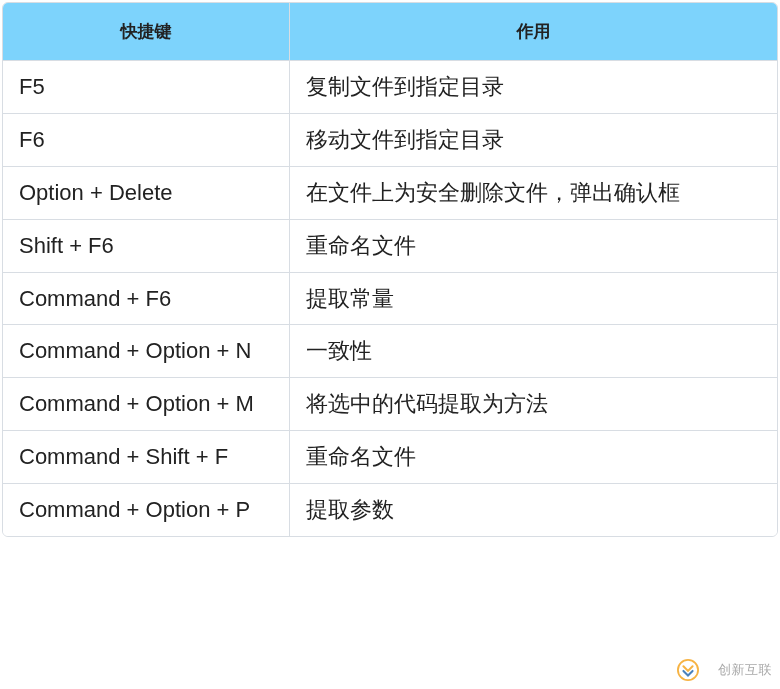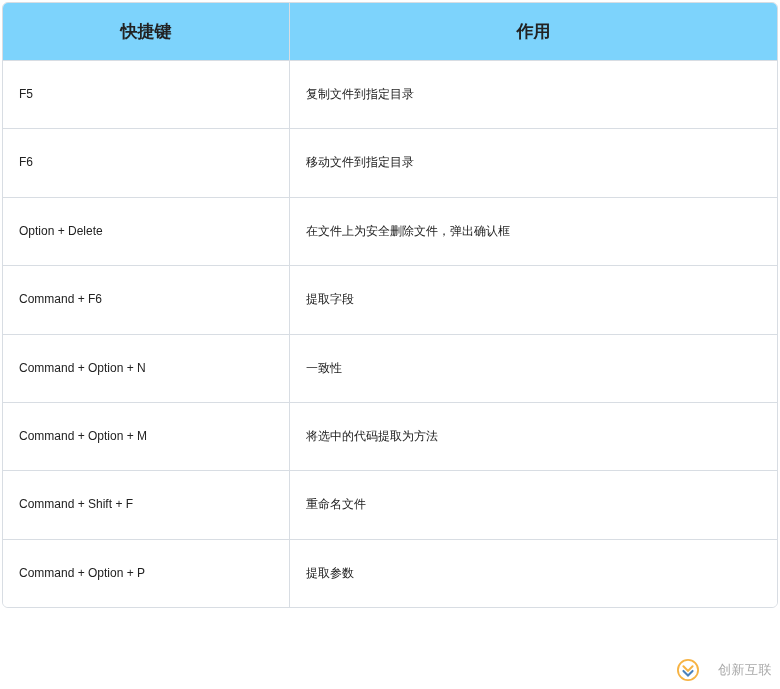--- a/index.html
+++ b/index.html
@@ -32,22 +32,22 @@
       font-size: 17px;
       color: #222;
       border-bottom: 1px solid #d8dde3;
       text-align: center;
     }
     thead th:first-child {
       border-right: 1px solid #d8dde3;
       width: 37%;
     }
     tbody td {
-      padding: 25px 16px;
-      font-size: 12px;
+      padding: 10px 16px;
+      font-size: 22px;
       color: #222;
       border-bottom: 1px solid #d8dde3;
       text-align: left;
       vertical-align: middle;
       line-height: 1.45;
     }
     tbody td:first-child {
       border-right: 1px solid #d8dde3;
     }
     tbody tr:last-child td {
@@ -96,22 +96,26 @@
       </tr>
       <tr>
         <td>F6</td>
         <td>移动文件到指定目录</td>
       </tr>
       <tr>
         <td>Option + Delete</td>
         <td>在文件上为安全删除文件，弹出确认框</td>
       </tr>
       <tr>
+        <td>Shift + F6</td>
+        <td>重命名文件</td>
+      </tr>
+      <tr>
         <td>Command + F6</td>
-        <td>提取字段</td>
+        <td>提取常量</td>
       </tr>
       <tr>
         <td>Command + Option + N</td>
         <td>一致性</td>
       </tr>
       <tr>
         <td>Command + Option + M</td>
         <td>将选中的代码提取为方法</td>
       </tr>
       <tr>

